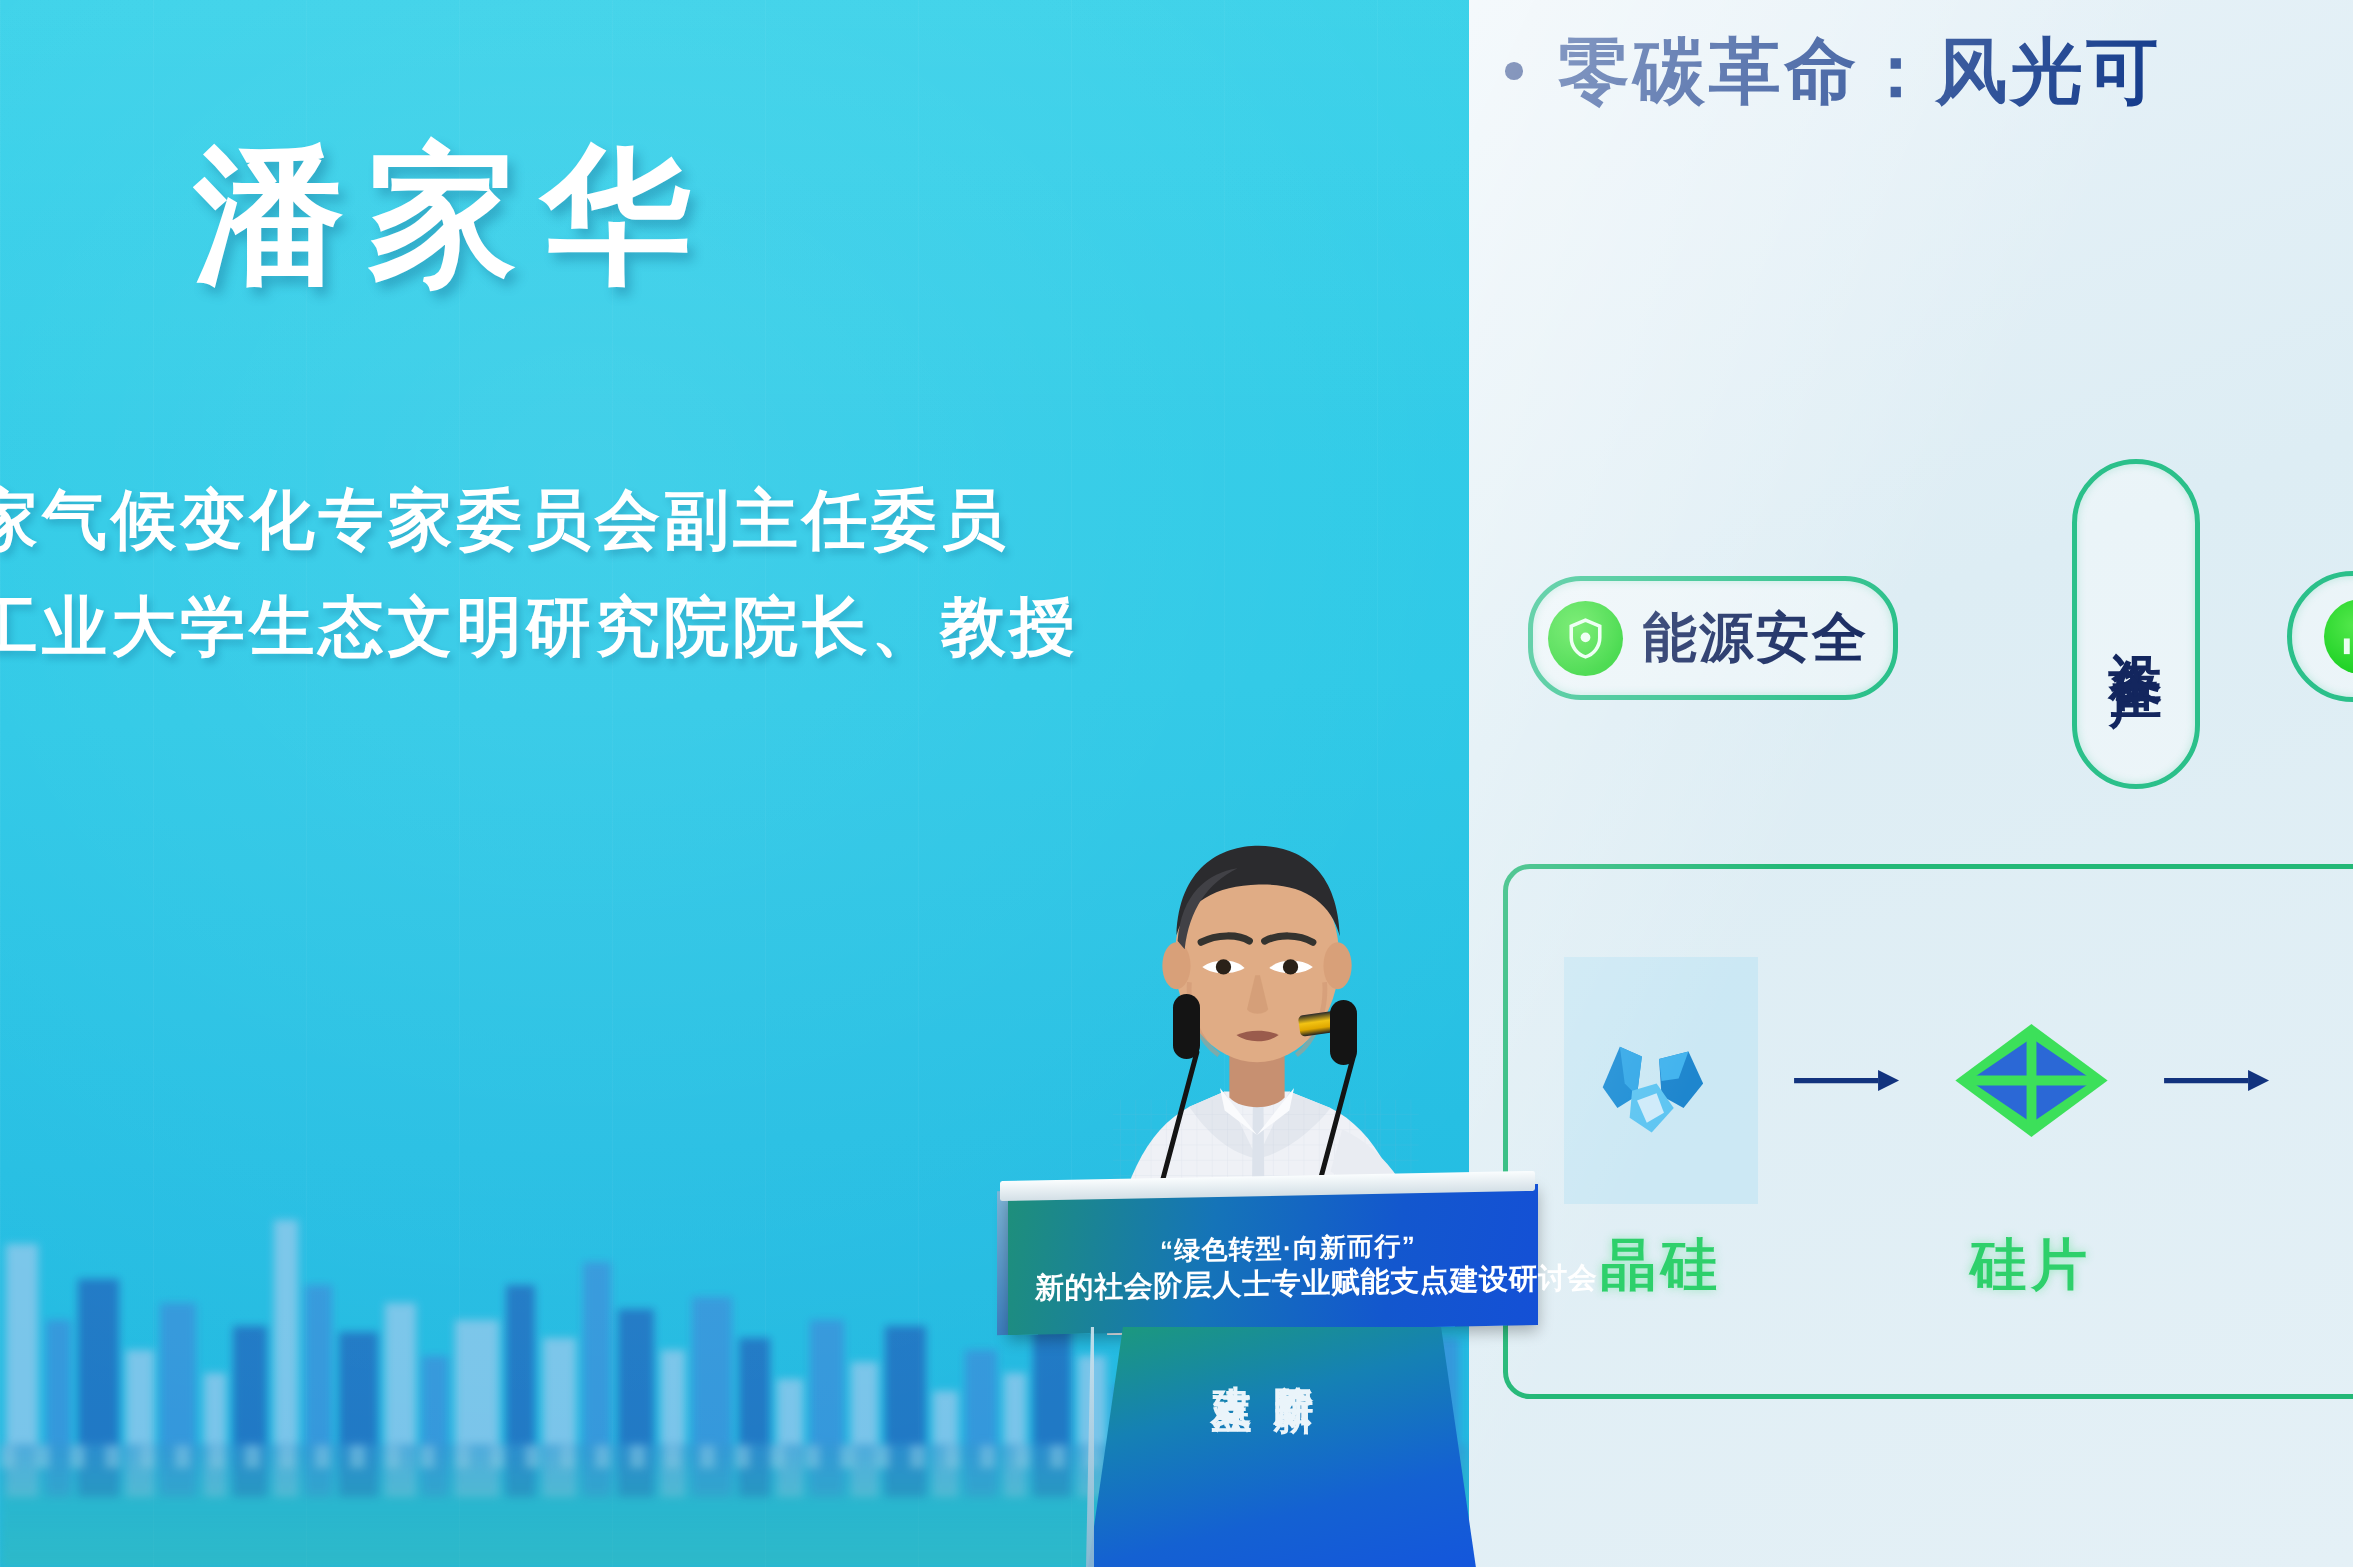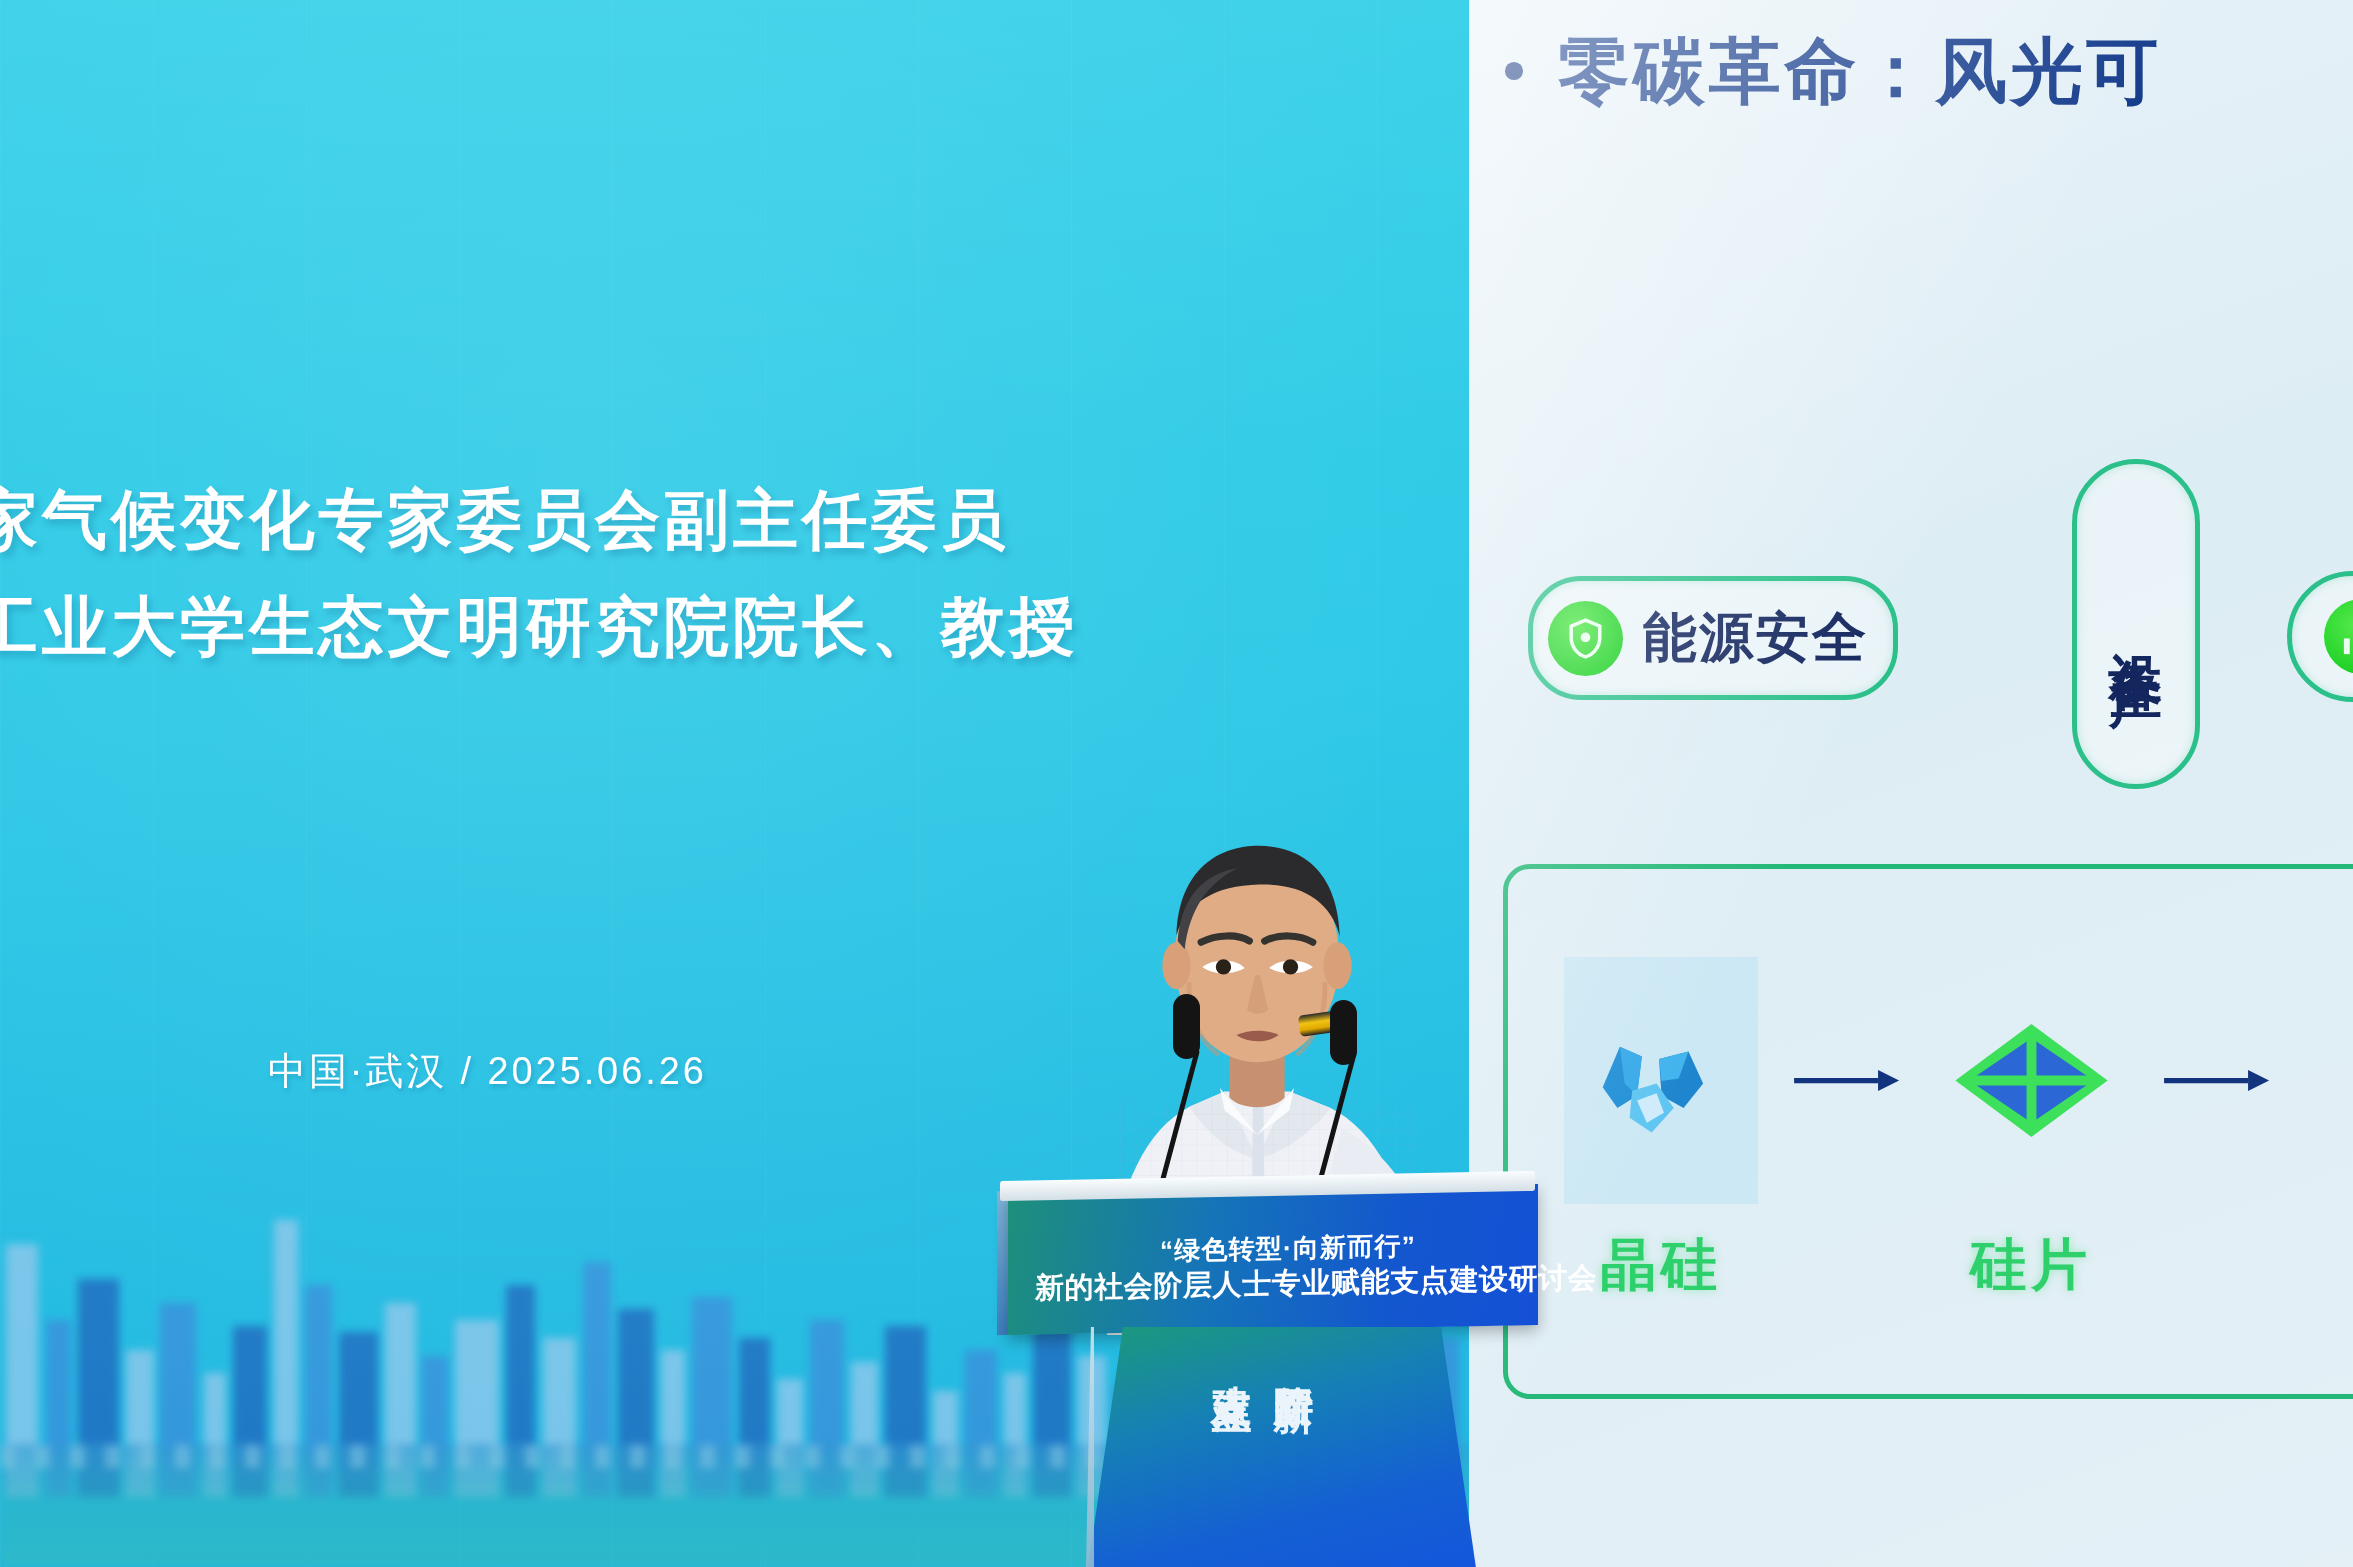--- a/index.html
+++ b/index.html
@@ -251,23 +251,23 @@
       <div class="sky-bar" style="left:1418px;width:41px;  height:159px;"></div>
       <div class="green-tree" style="left:1165px; width:88px; height:71px;"></div>
       <div class="green-tree" style="left:1259px; width:112px; height:88px;"></div>
       <div class="green-tree" style="left:1359px; width:100px; height:76px;"></div>
       <div class="water-lights"></div>
       <div class="water"></div>
     </div>
 
     <div class="backdrop-vignette"></div>
 
+    <div class="speaker-name">潘家华</div>
     <div class="title-line l1">家气候变化专家委员会副主任委员</div>
     <div class="title-line l2">工业大学生态文明研究院院长、教授</div>
-    <div class="place-date">中国·武汉 / 2025.06.26</div>
   </div>
 
   <div class="screen">
 
     <div class="slide-bullet-row">
       <span class="bullet-dot"></span>
       <span class="slide-bullet-text">零碳革命：风光可</span>
     </div>
 
     <div class="pill-row">

